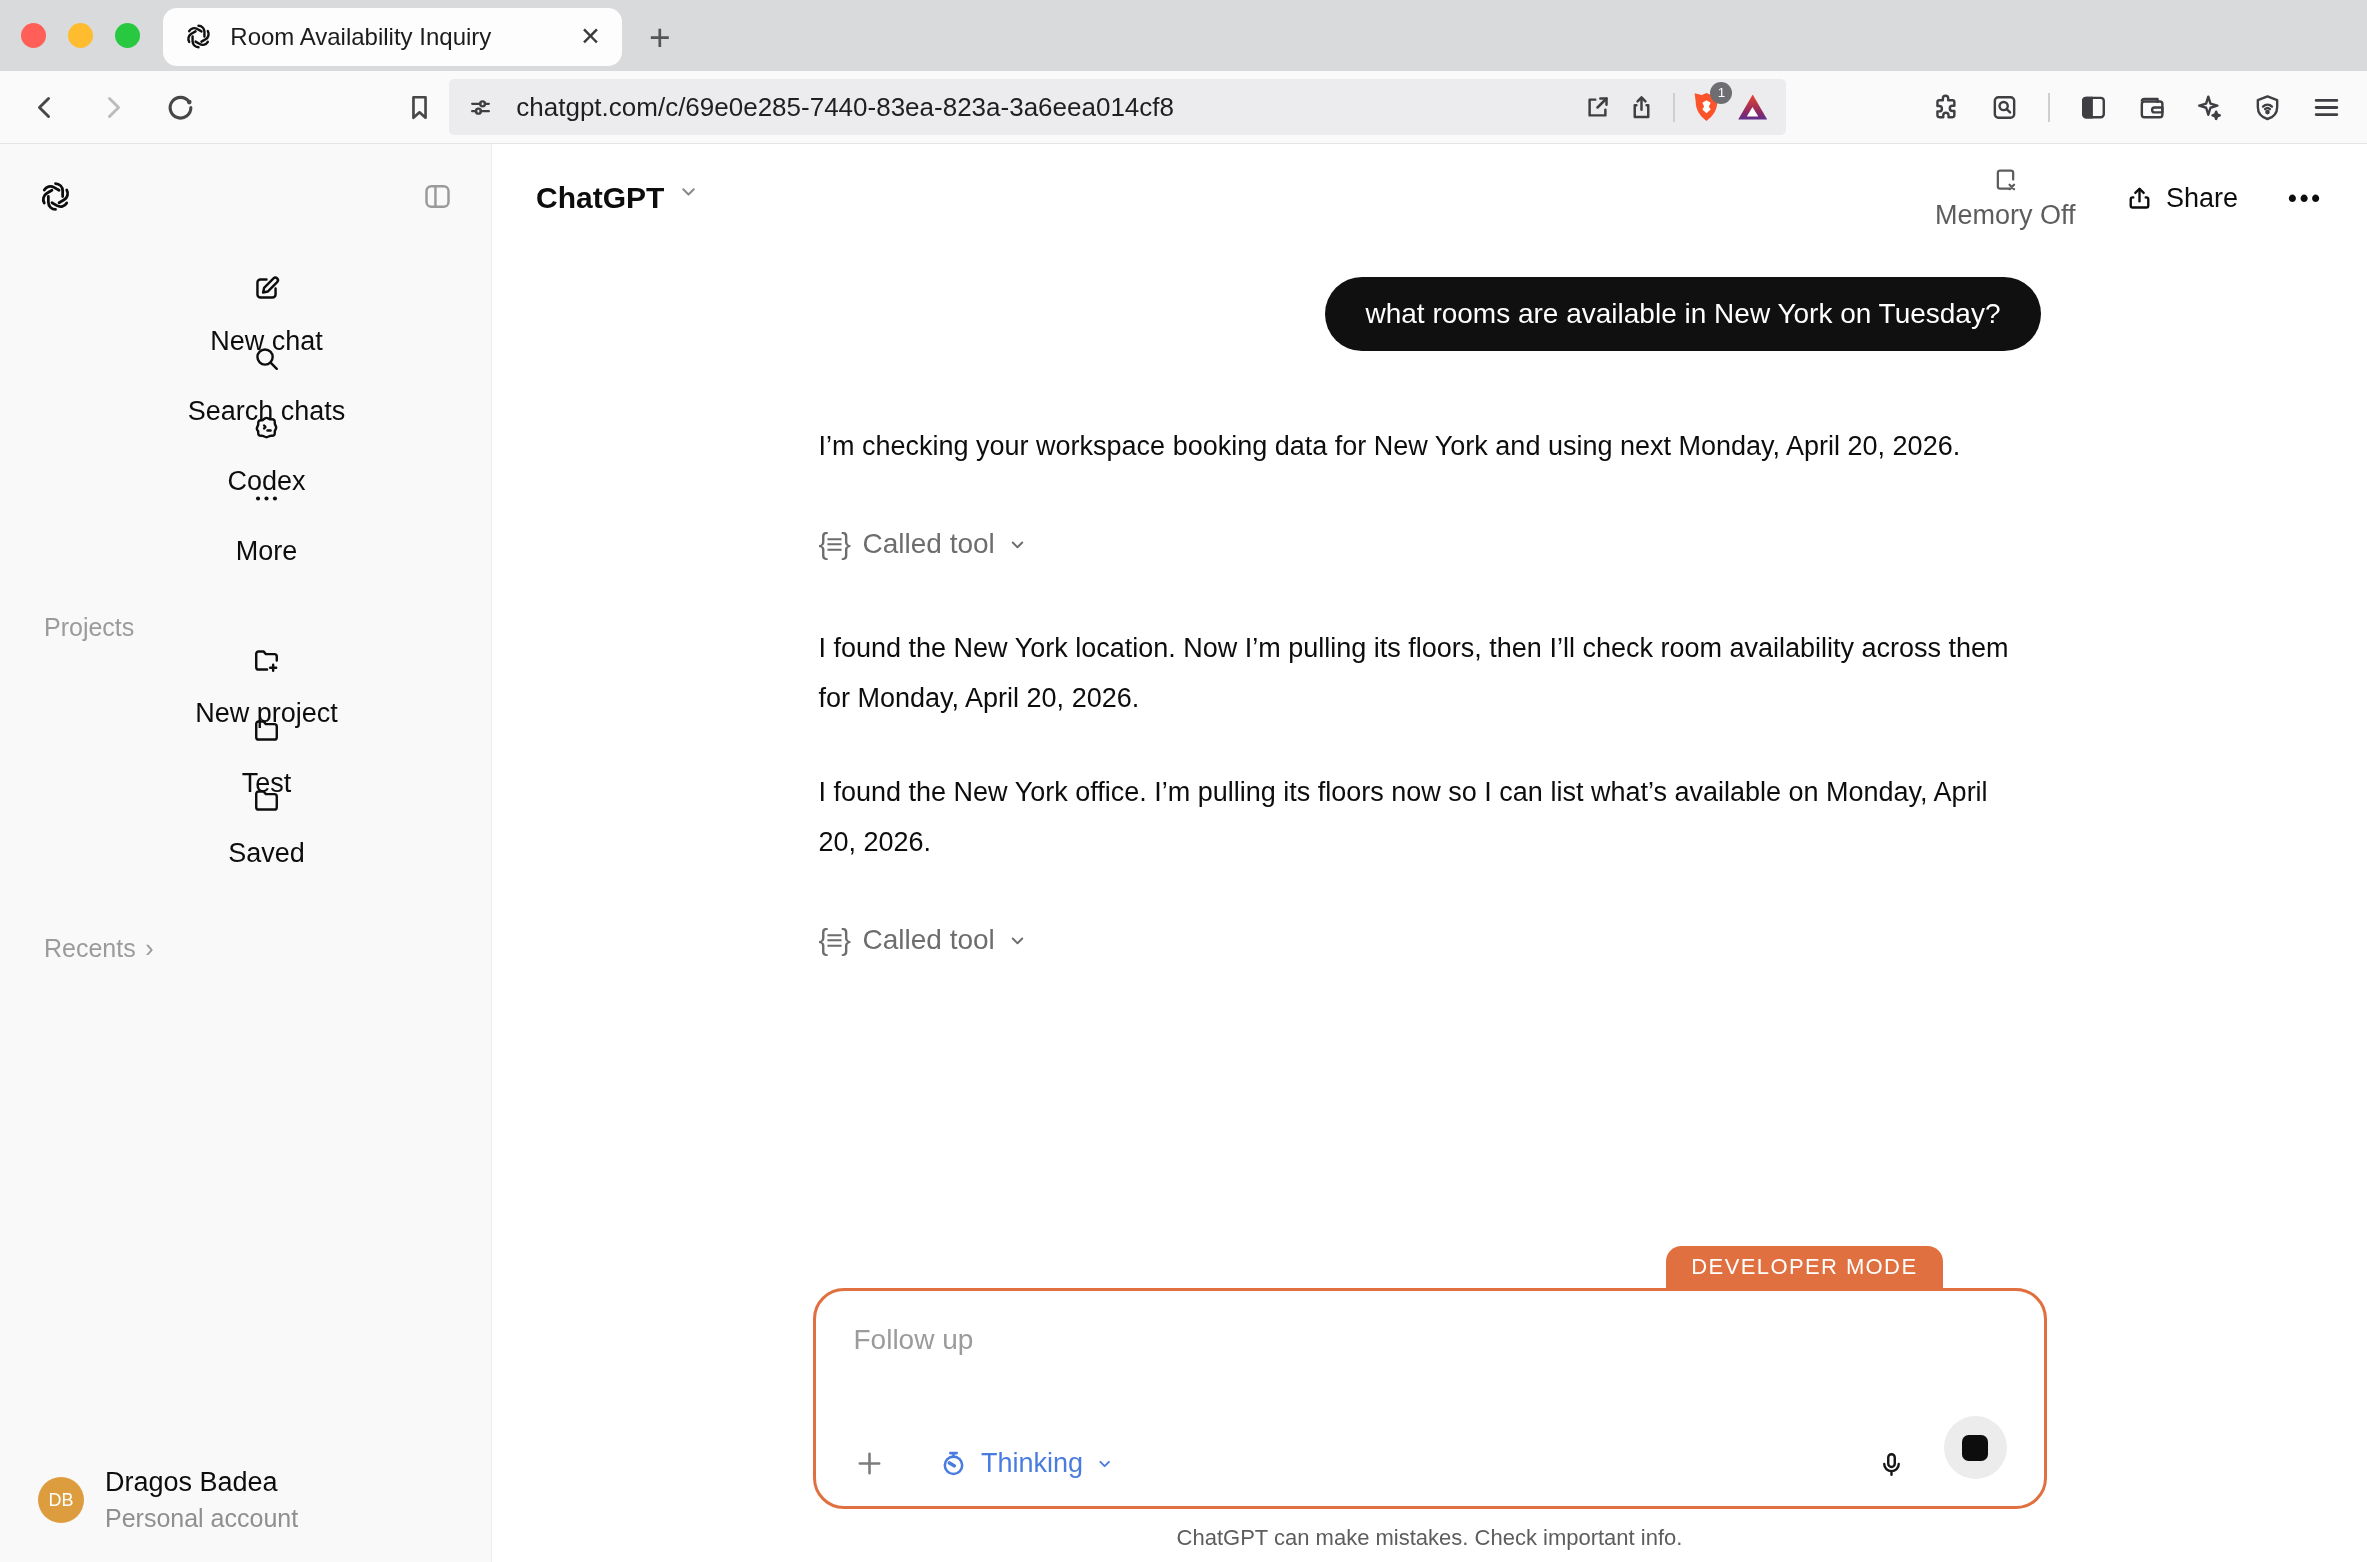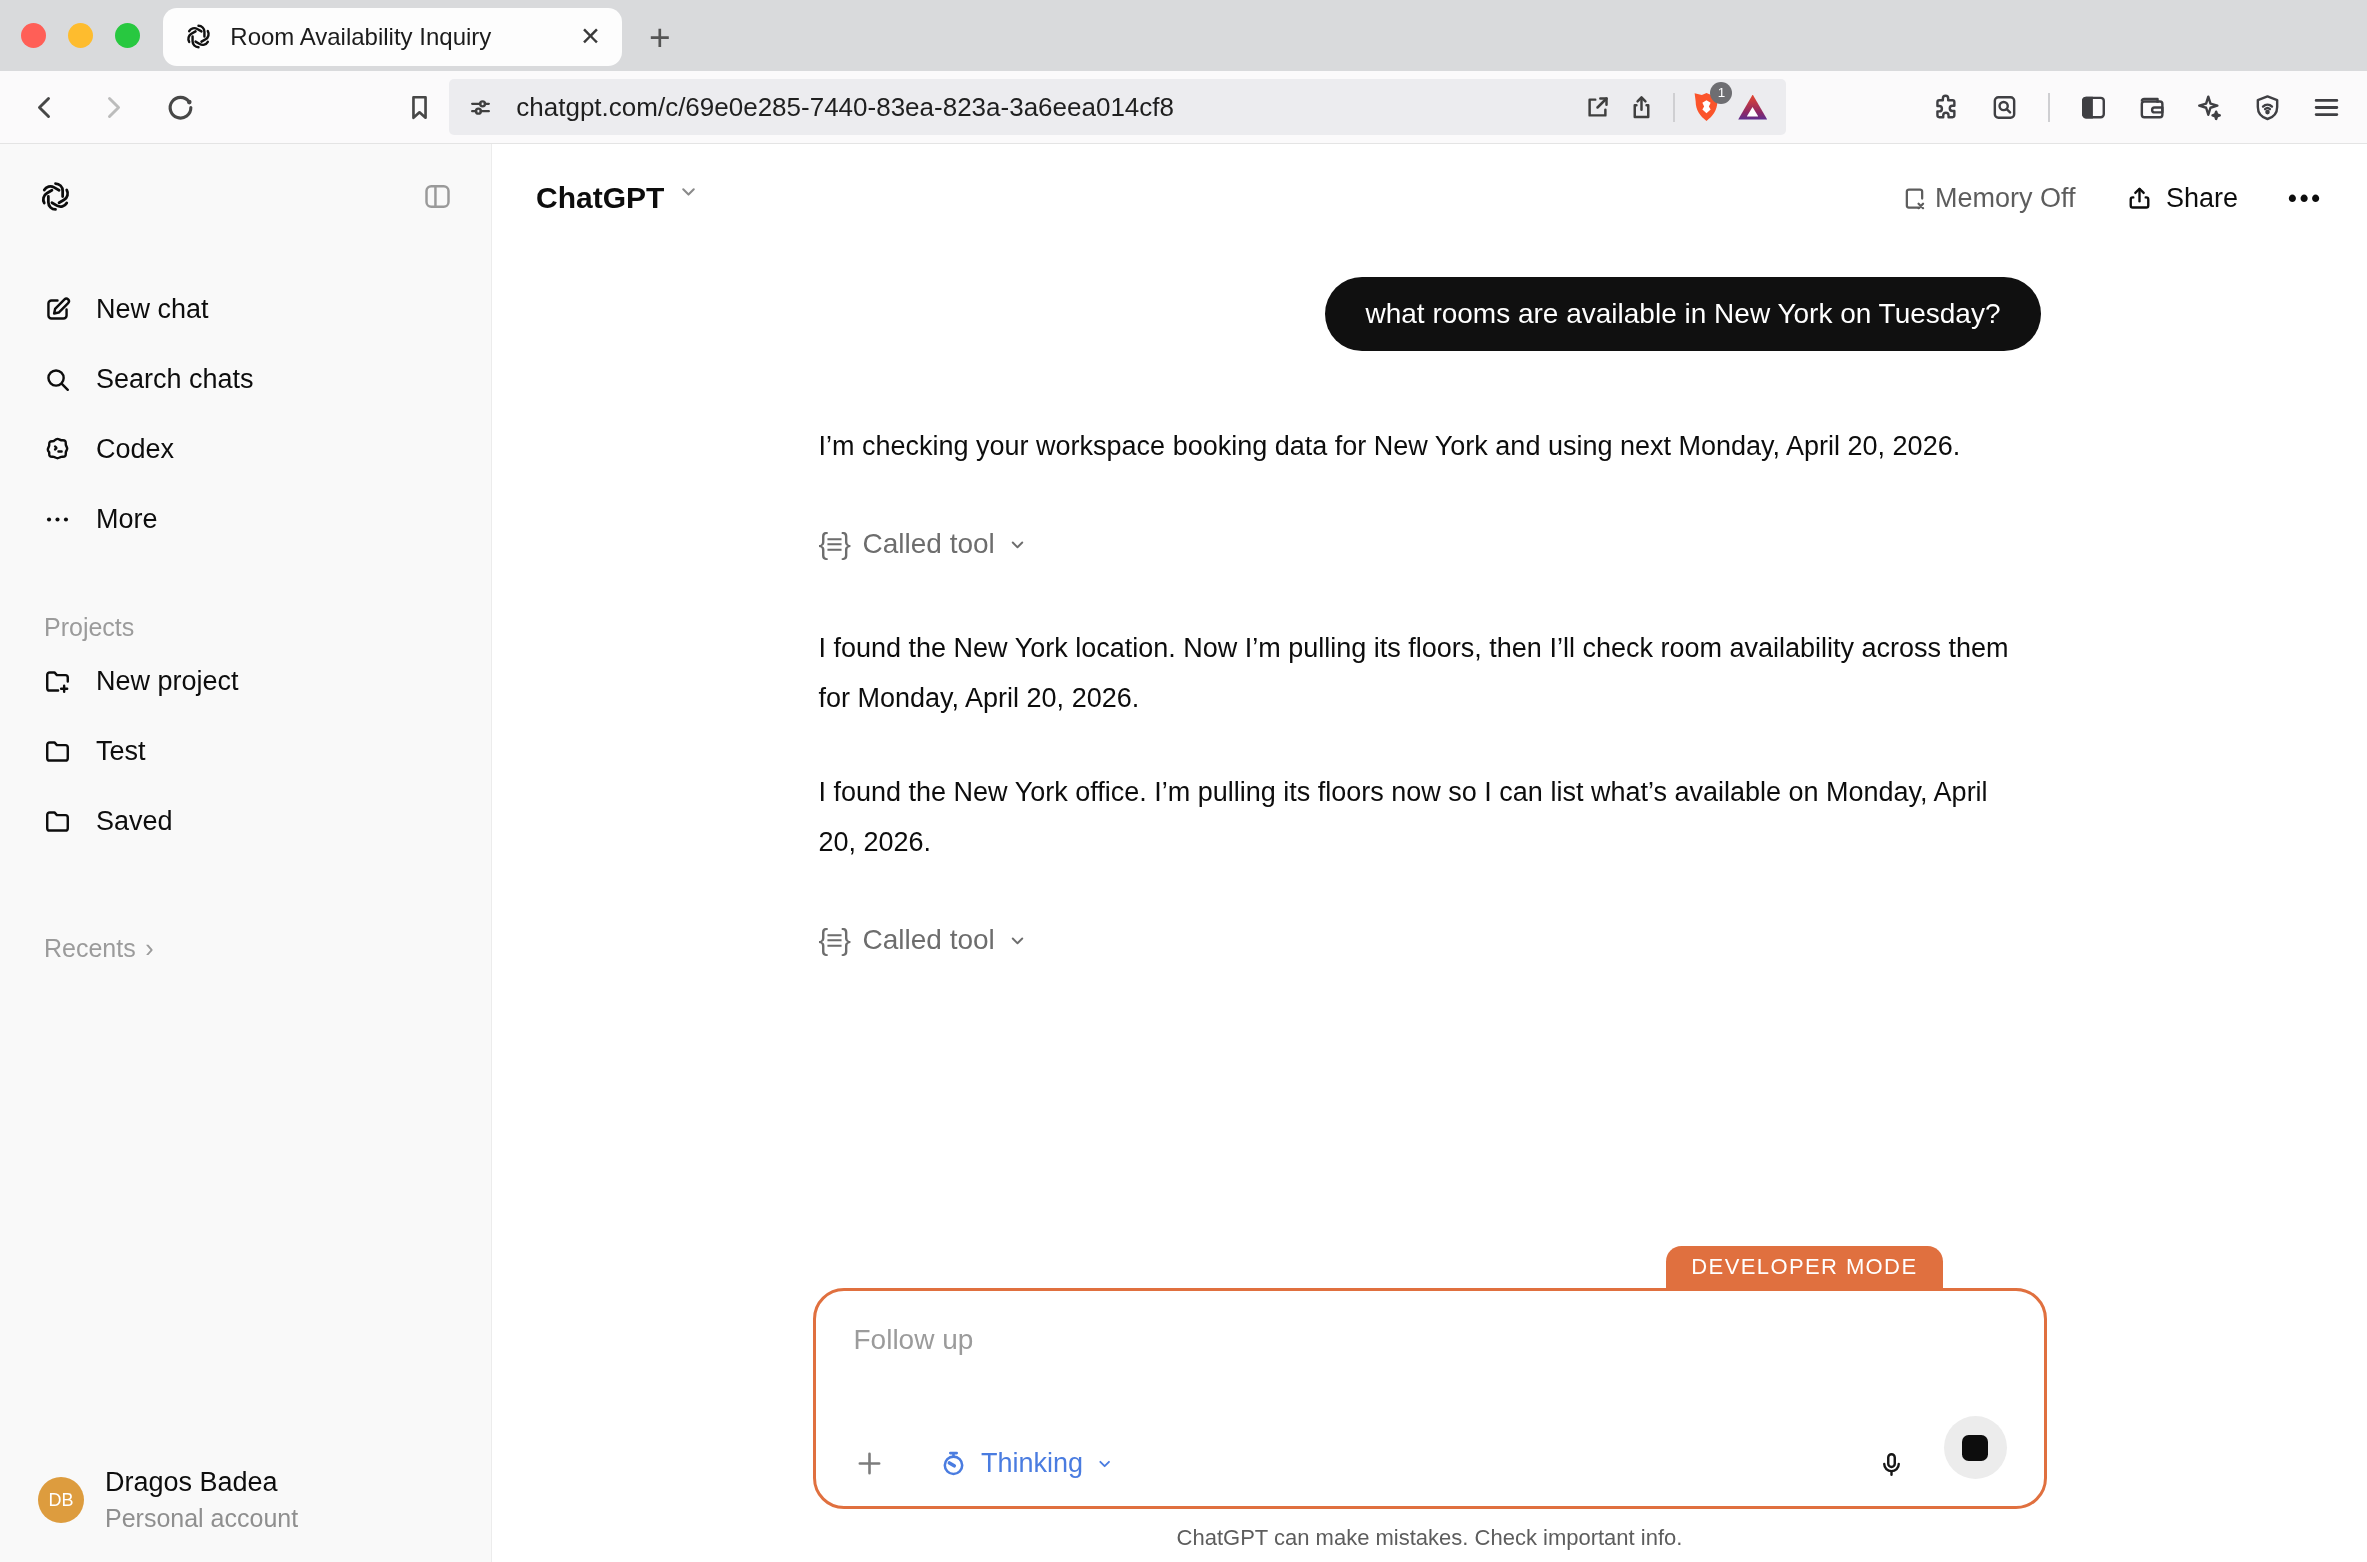--- a/index.html
+++ b/index.html
@@ -37,36 +37,36 @@
   .chrome-right { margin-left:auto; display:flex; align-items:center; gap:29px; color:#3f3f43; }
 
   
   .page { display:flex; height:1418px; }
 
   .sidebar { width:492px; background:#f9f9f9; border-right:1px solid #ececec;
     display:flex; flex-direction:column; }
   .sb-head { padding:35px 37px 0 38px; display:flex; justify-content:space-between; align-items:center; }
   .sb-nav { margin-top:60px; }
   .sb-row { height:70px; display:flex; align-items:center; gap:23px; padding-left:42px;
-    font-size:27px; color:#0d0d0d; }
+    font-size:27px; color:#0d0d0d;flex-direction:column; }
   .sb-row .icon { width:31px; color:#0d0d0d; }
   .sb-section { margin-top:54px; padding-left:44px; font-size:25px; color:#9b9b9b; height:38px;
     display:flex; align-items:center; gap:9.6px; }
   .sb-spacer { flex:1; }
   .account { display:flex; align-items:center; gap:21px; padding:25px 35px 29px 38px; }
   .avatar { width:46px; height:46px; border-radius:50%; background:#dd9c3e; color:#fff;
     font-size:18px; display:flex; align-items:center; justify-content:center; }
   .acct-name { font-size:27px; color:#0d0d0d; }
   .acct-type { font-size:25px; color:#8f8f8f; margin-top:5.8px; }
 
   .main { flex:1; display:flex; flex-direction:column; position:relative; }
   .main-head { height:108px; display:flex; align-items:center; padding:0 44px; }
   .app-title { font-size:30px; font-weight:600; display:flex; gap:13.4px; }
   .head-right { margin-left:auto; display:flex; align-items:center; gap:50px; }
-  .memory { display:flex; align-items:center; gap:7px; color:#5d5d5d; font-size:27px; }
+  .memory { display:flex; align-items:center; gap:7px; color:#5d5d5d; font-size:27px;flex-direction:column; }
   .share { display:flex; align-items:center; gap:13.4px; color:#0d0d0d; font-size:27px; font-weight:500; }
   .dots { color:#0d0d0d; letter-spacing:2.9px; font-size:25px; font-weight:700; }
 
   .chat { flex:1; overflow:hidden; }
   .chat-col { width:1222px; margin:0 auto; padding-top:25px; }
   .bubble-row { display:flex; justify-content:flex-end; }
   .bubble { background:#101010; color:#fff; font-size:28px; padding:21px 40px; border-radius:44px; }
   .para { font-size:27px; line-height:1.85; color:#0d0d0d; margin-top:63px; max-width:1201px; }
   .tool-row { margin-top:56px; display:flex; align-items:center; gap:13.4px; color:#6d6d6d; font-size:28px; }
   .brace-glyph { font-size:29px; color:#6d6d6d; letter-spacing:-1.9px; }

